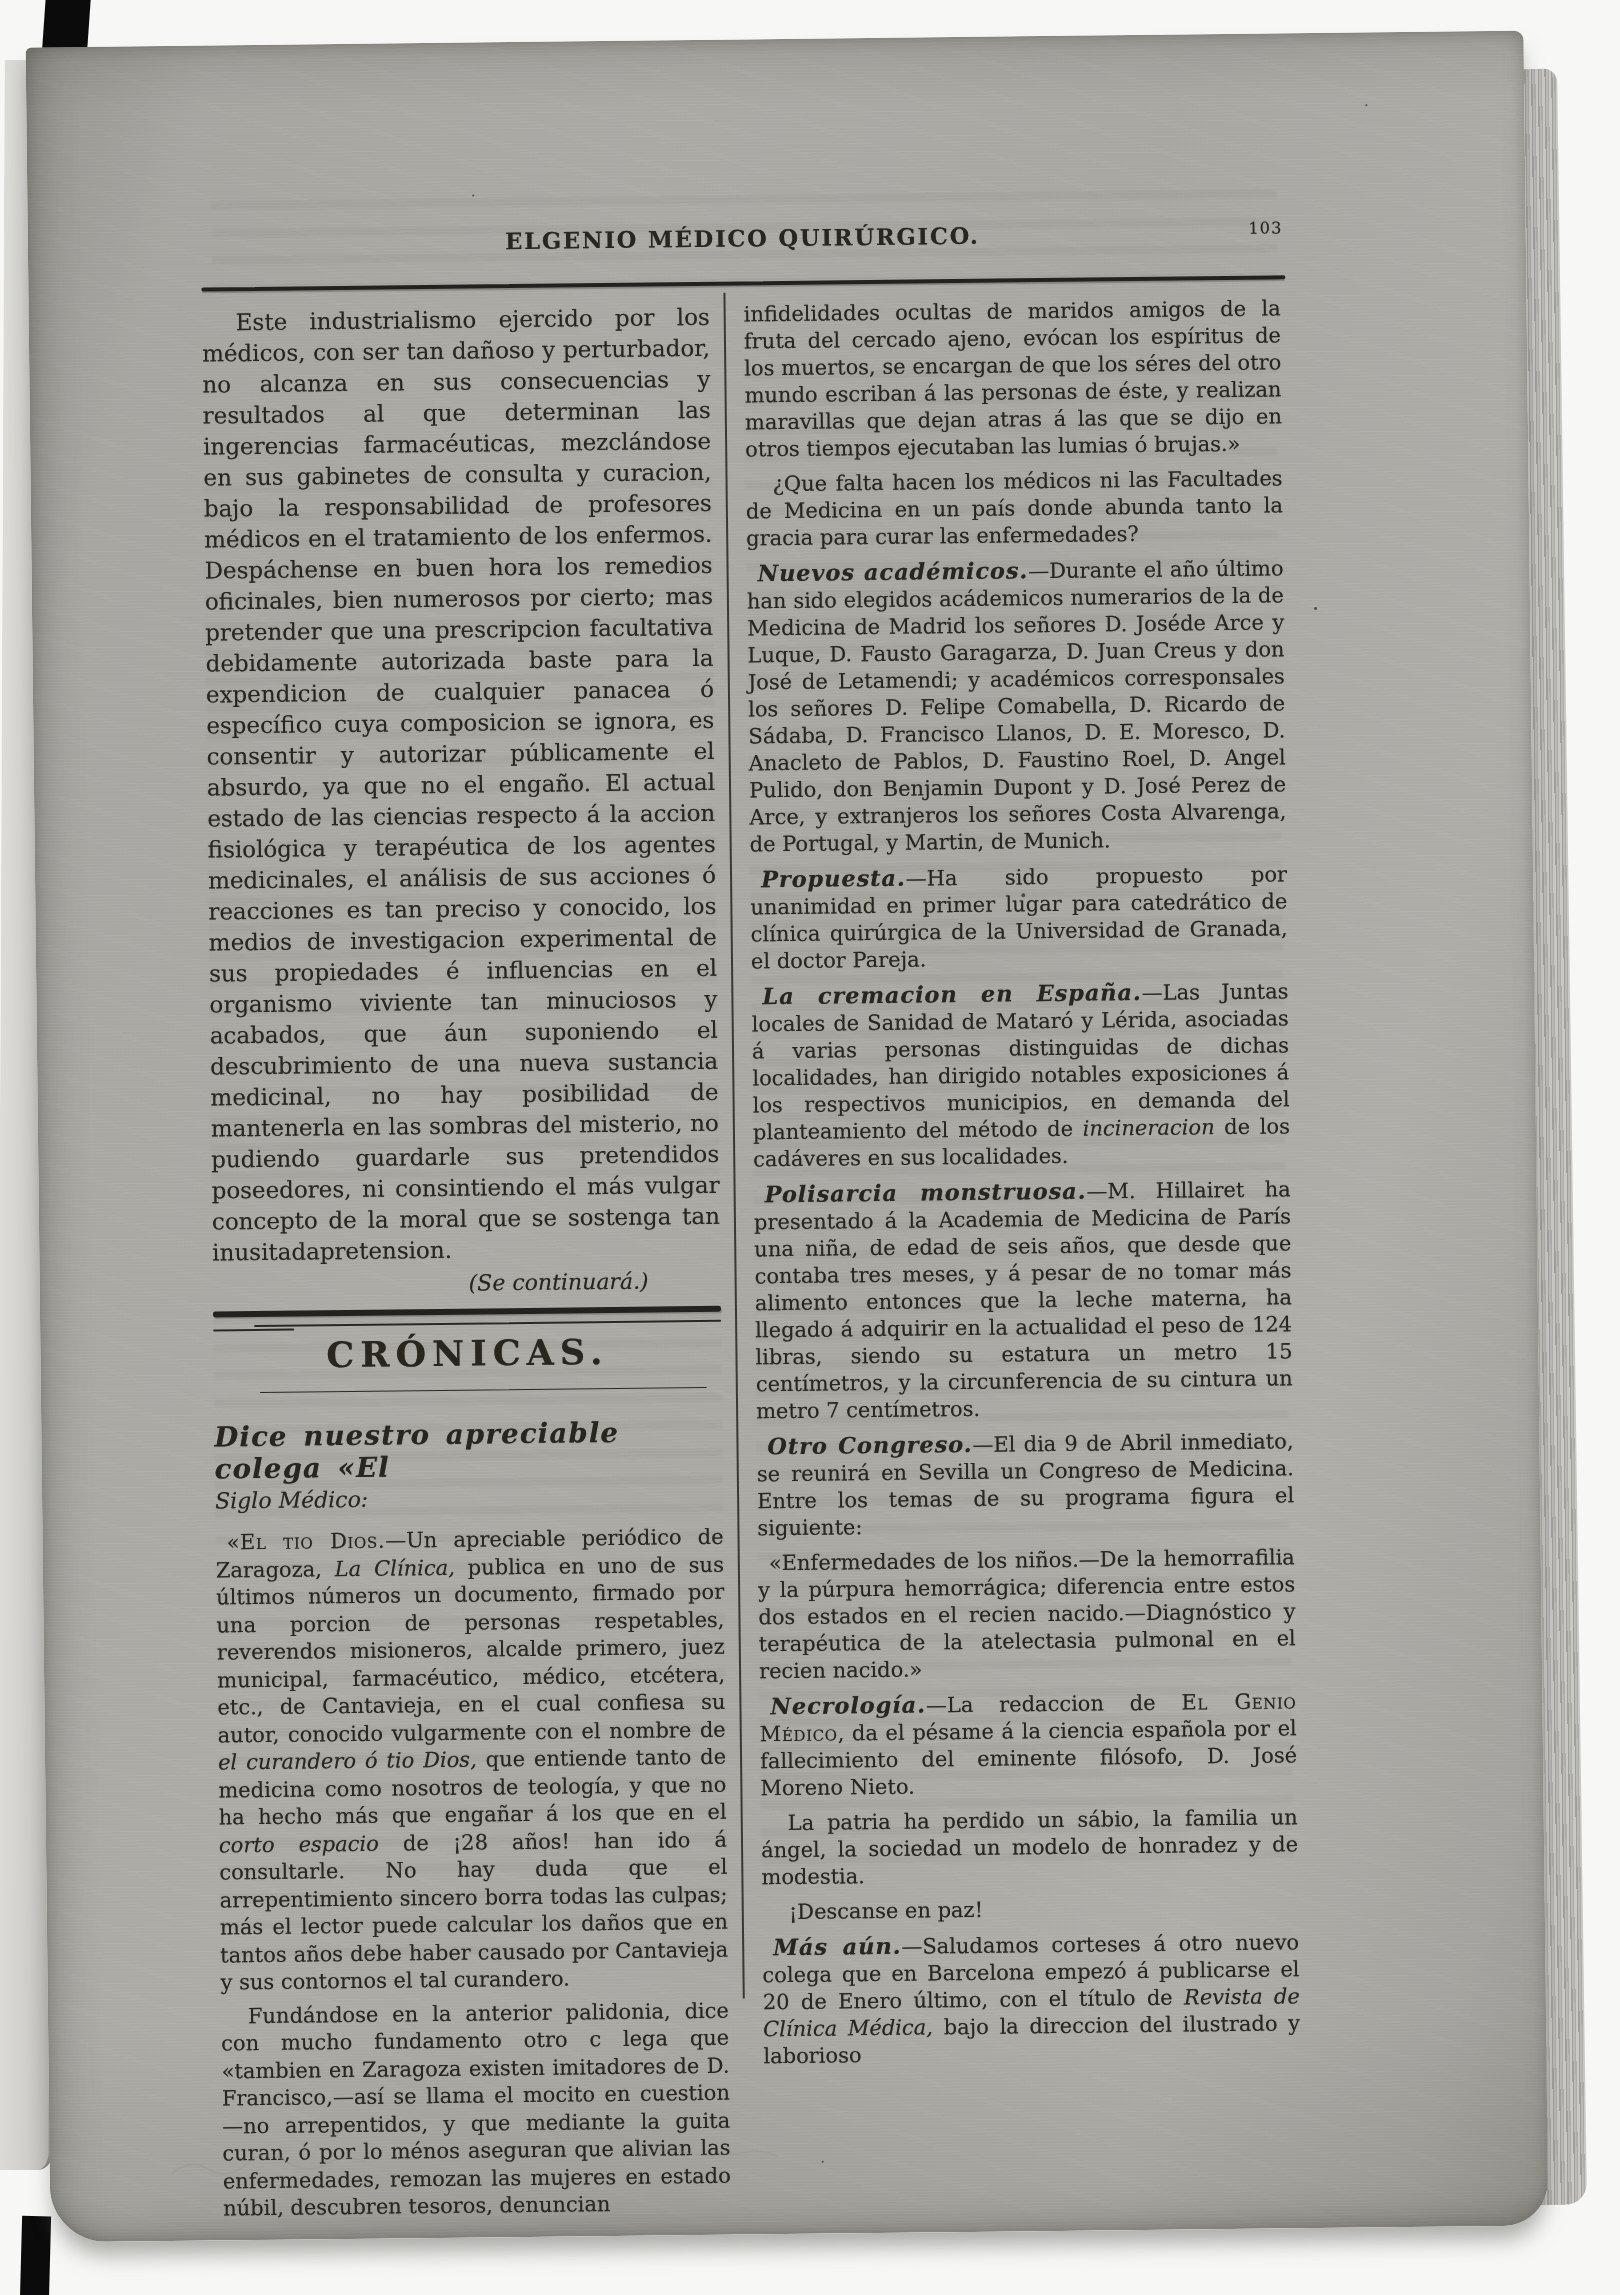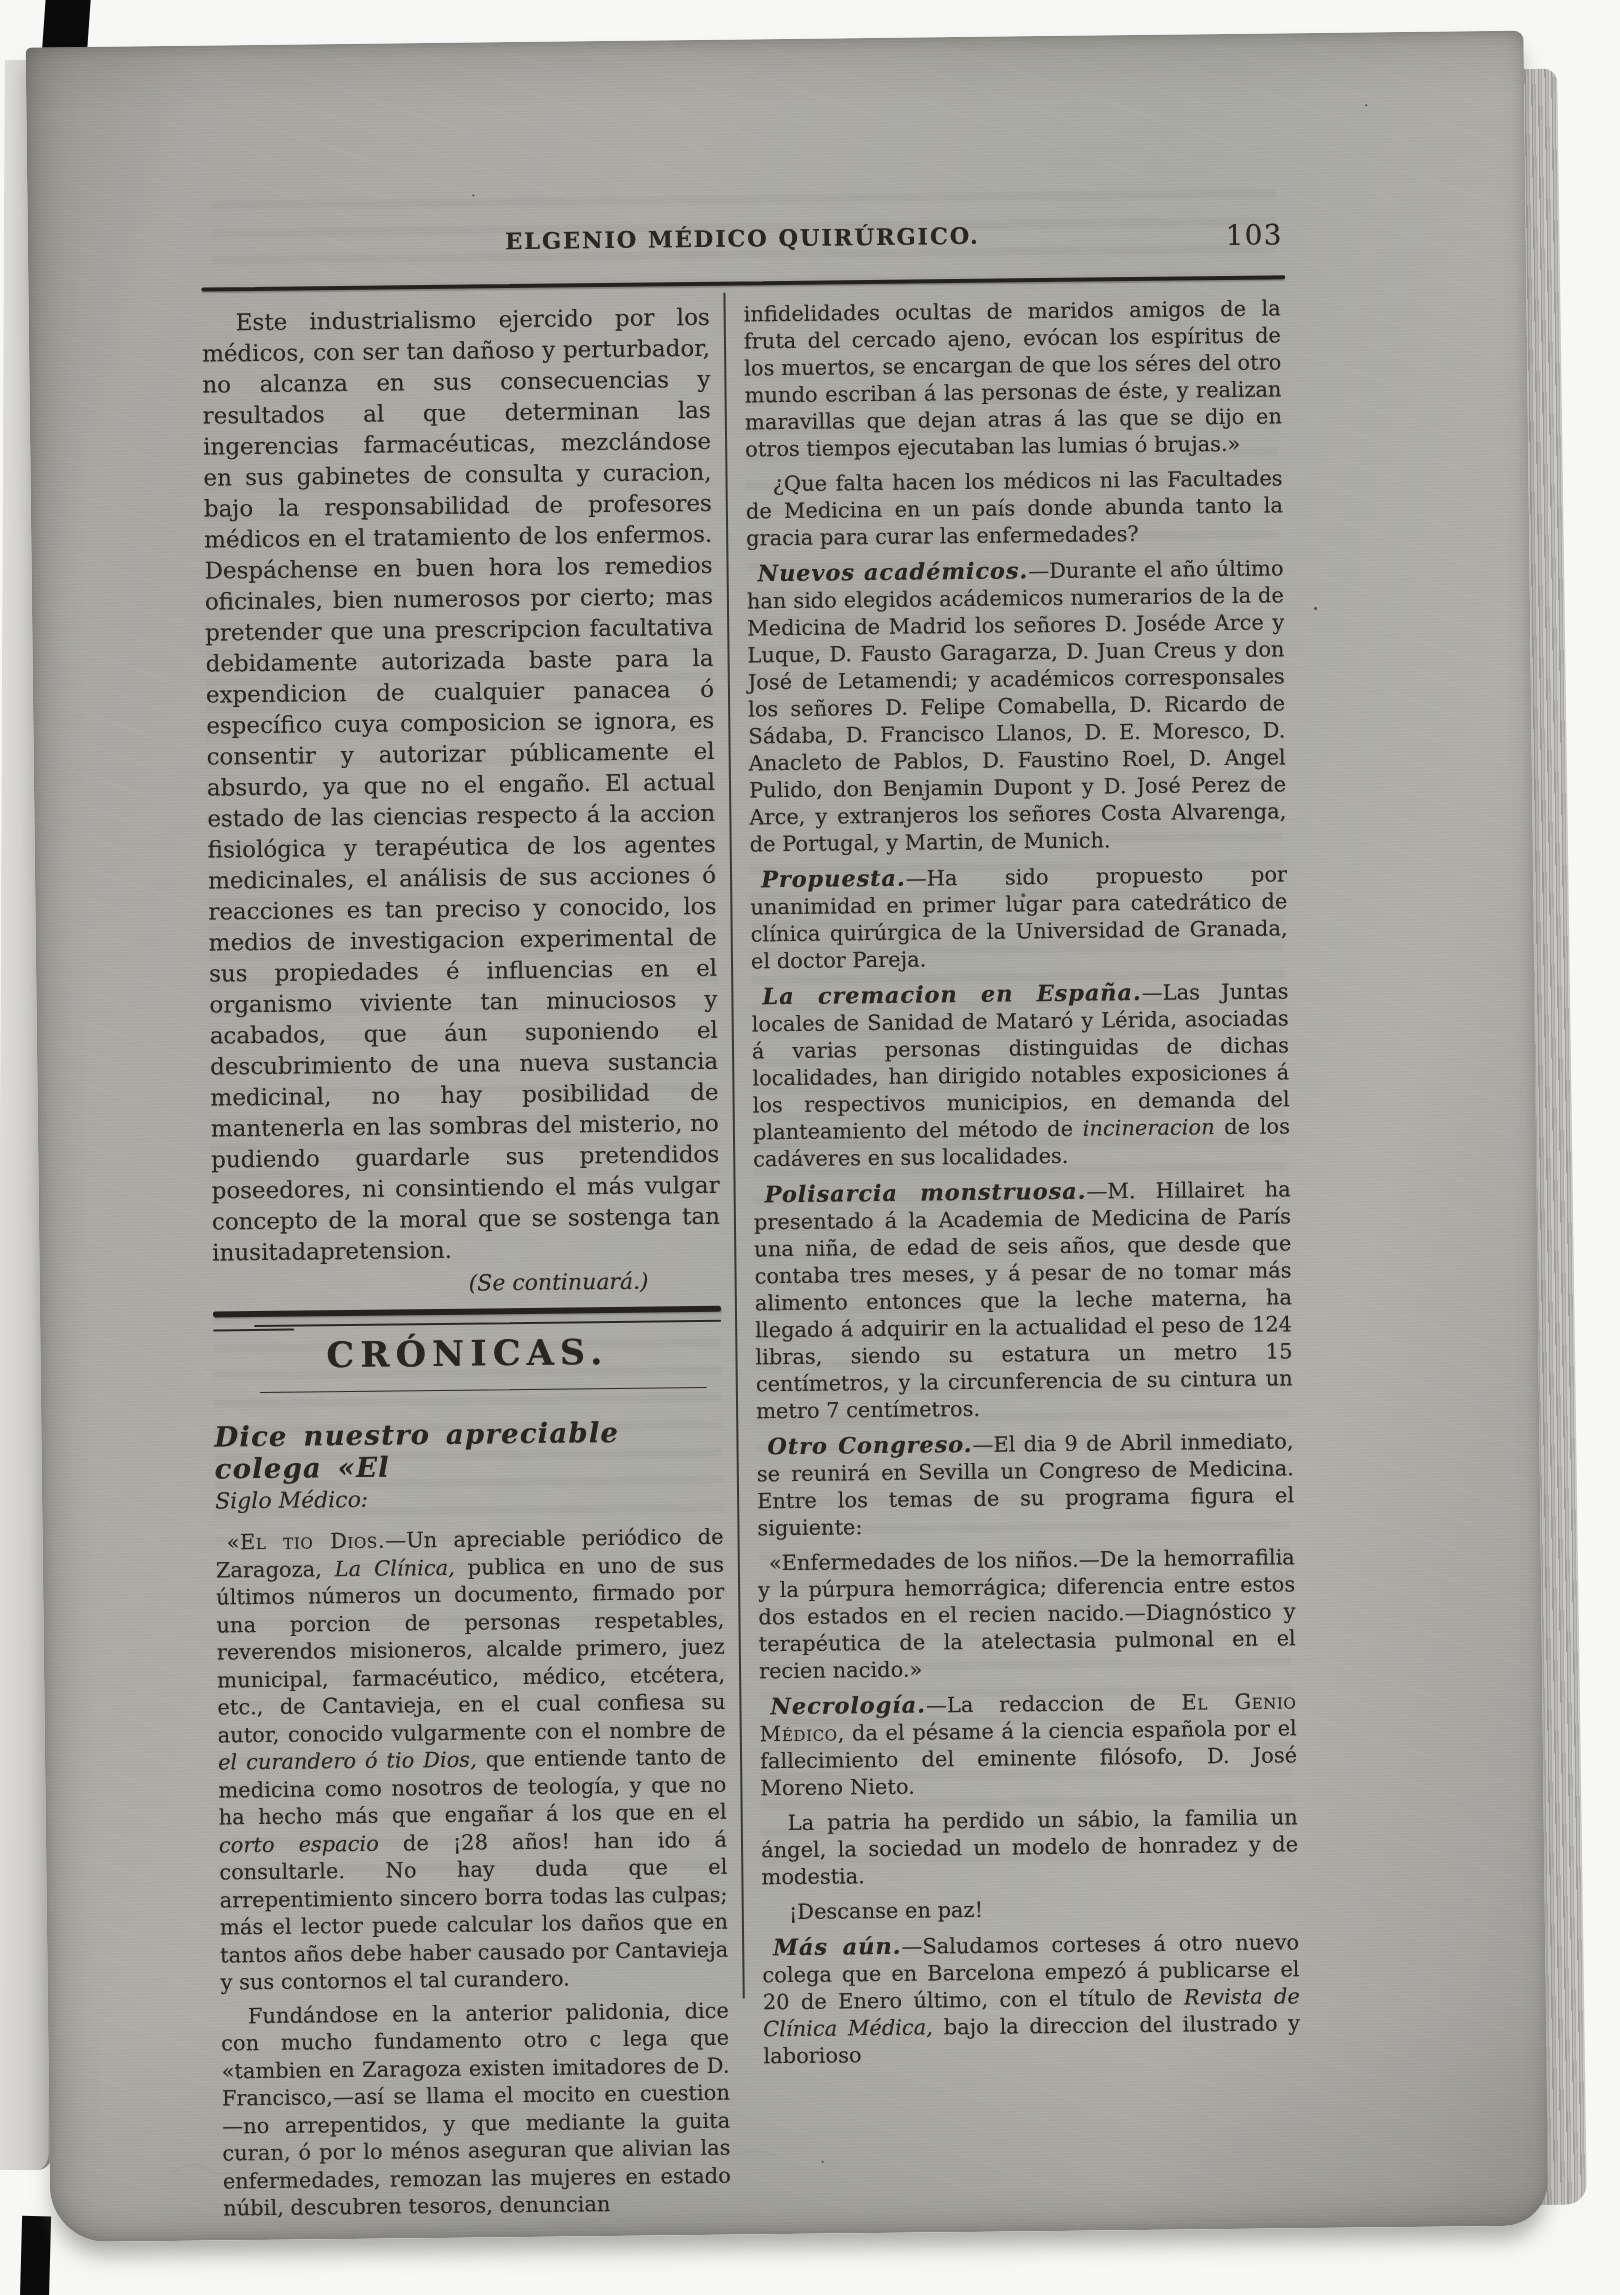--- a/index.html
+++ b/index.html
@@ -48,21 +48,21 @@
   .ghost{position:absolute;opacity:.08;filter:blur(1px);
     background:repeating-linear-gradient(0deg,transparent 0 10.4px,rgba(66,64,58,.6) 10.4px 18px,transparent 18px 27.5px);}
   .speck{position:absolute;background:#4c4a45;border-radius:50%;}
   
   .ink{color:#29261f;text-shadow:0 0 0.7px rgba(41,38,31,.5);}
   .header-block{position:absolute;left:173px;top:175px;width:1083px;height:55px;}
   .journal-title{
     position:absolute;left:0;right:0;top:11px;text-align:center;
     font-size:22.6px;font-weight:bold;letter-spacing:1.8px;
   }
-  .page-number{position:absolute;right:1.2px;top:9.8px;font-size:28px;letter-spacing:1.2px;}
+  .page-number{position:absolute;right:1.2px;top:9.8px;font-size:16px;letter-spacing:1.2px;}
   .header-rule{
     position:absolute;left:173px;top:242px;width:1084px;height:3.7px;background:#24221e;
     box-shadow:0 2.4px 0 -0.6px rgba(36,34,30,.25);border-radius:1.8px;
   }
   .col-divider{position:absolute;left:695px;top:253px;width:1.8px;height:1706px;background:rgba(38,36,32,.85);}
   
   .col-left{position:absolute;left:173px;top:262px;width:508px;}
   .lead{font-size:23px;line-height:31px;text-align:justify;text-indent:34px;margin:0;}
   .continuara{font-size:22px;font-style:italic;text-align:right;padding-right:72px;margin-top:4.9px;}
   .rule-heavy{margin-top:13.5px;height:5.5px;background:#24221e;border-radius:2.4px;box-shadow:1.2px 1.8px 0 rgba(36,34,30,.2);}

